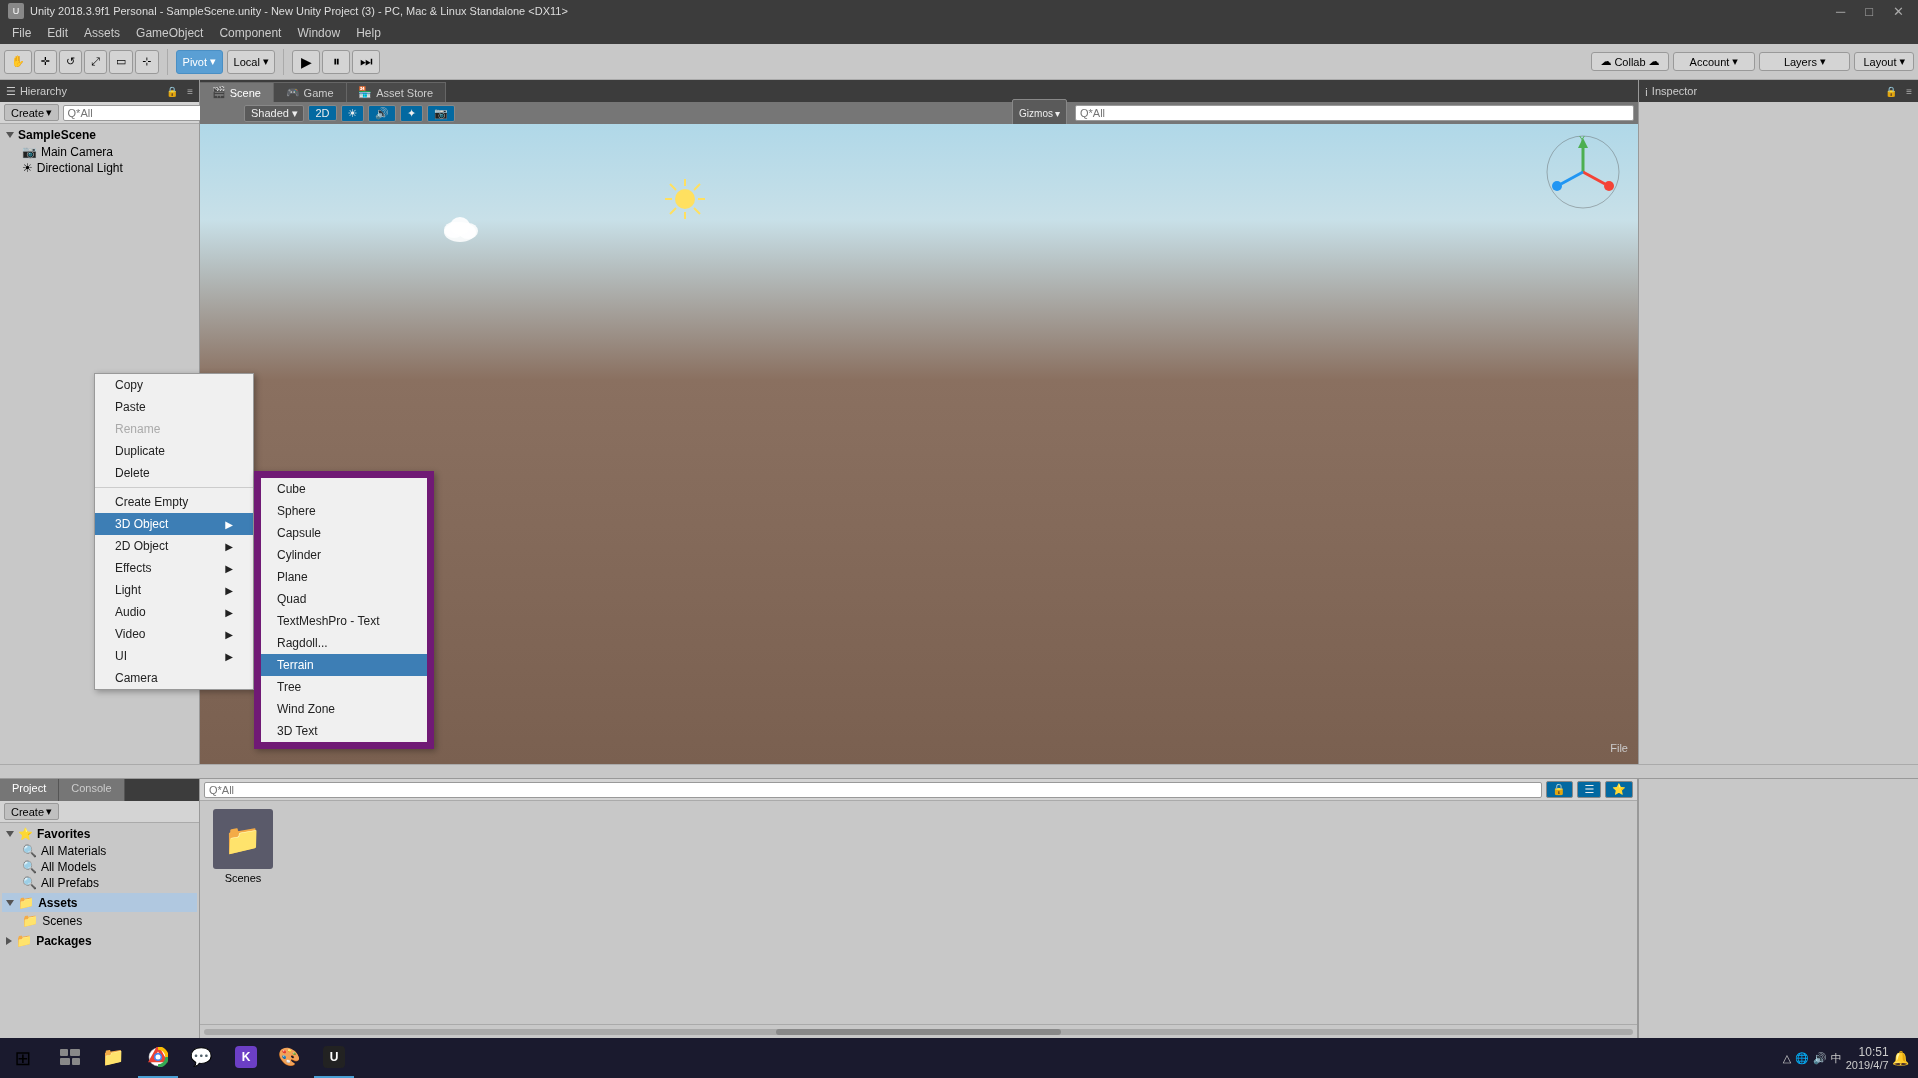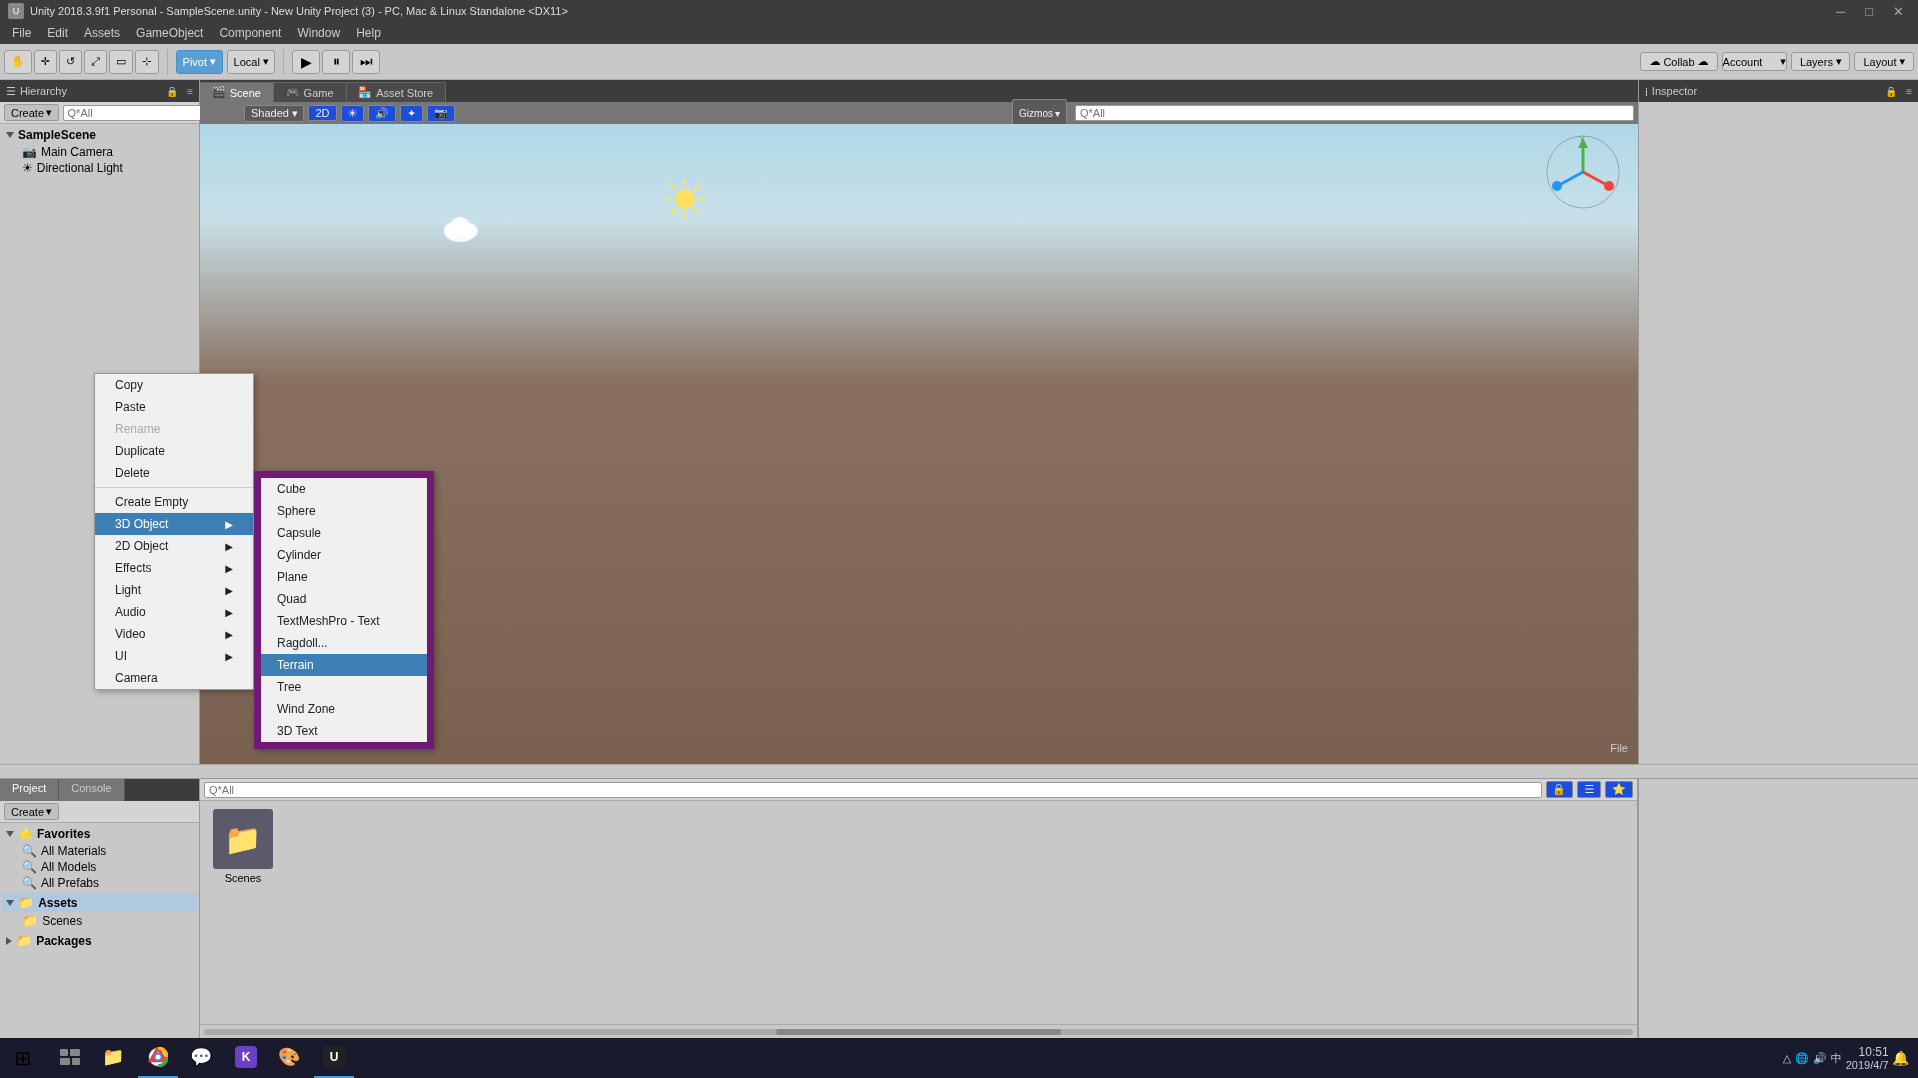--- a/index.html
+++ b/index.html
@@ -31,22 +31,22 @@
     .toolbar-btn {
       height: 24px; padding: 0 6px; background: #d4d4d4; border: 1px solid #999;
       border-radius: 3px; cursor: pointer; font-size: 11px; display: flex; align-items: center; gap: 3px;
     }
     .toolbar-divider { width: 1px; height: 26px; background: #aaa; margin: 0 4px; }
     .toolbar-group { display: flex; gap: 2px; }
     .pivot-btn { background: #5a9fd4; color: white; border: 1px solid #4a8fc4; }
     .local-btn { background: #d4d4d4; border: 1px solid #999; }
     .play-btn { width: 28px; height: 24px; background: #d4d4d4; border: 1px solid #999; border-radius: 3px; cursor: pointer; display: flex; align-items: center; justify-content: center; font-size: 14px; }
     .collab-btn { background: #d4d4d4; border: 1px solid #999; border-radius: 3px; padding: 2px 8px; cursor: pointer; font-size: 11px; display: flex; align-items: center; gap: 3px; }
-    .account-btn { background: #d4d4d4; border: 1px solid #999; border-radius: 3px; padding: 2px 0; cursor: pointer; font-size: 11px; display: flex; align-items: center; gap: 18px; }
-    .layers-btn { background: #d4d4d4; border: 1px solid #999; border-radius: 3px; padding: 2px 8px; cursor: pointer; font-size: 11px; display: flex; align-items: center; gap: 3px; text-align: center; }
+    .account-btn { background: #d4d4d4; border: 1px solid #999; border-radius: 3px; padding: 2px 16px; cursor: pointer; font-size: 11px; display: flex; align-items: center; gap: 3px; }
+    .layers-btn { background: #d4d4d4; border: 1px solid #999; border-radius: 3px; padding: 2px 24px; cursor: pointer; font-size: 11px; display: flex; align-items: center; gap: 3px; text-align: center; }
     .layout-btn { background: #d4d4d4; border: 1px solid #999; border-radius: 3px; padding: 2px 8px; cursor: pointer; font-size: 11px; display: flex; align-items: center; gap: 3px; }
     .toolbar-right { margin-left: auto; display: flex; gap: 4px; align-items: center; }
 
     
     #main-layout {
       width: 100%; height: calc(100% - 22px - 22px - 36px - 40px);
       display: flex;
     }
 
     
@@ -109,21 +109,21 @@
       background: #4a4a4a; border-top: 1px solid #666; border-right: 1px solid #666;
       display: flex; align-items: center; gap: 4px;
     }
     .scene-toolbar {
       height: 22px; background: #767676; display: flex; align-items: center; padding: 0 4px; gap: 4px;
     }
     .scene-dropdown {
       padding: 1px 6px; background: #5a5a5a; border: 1px solid #888; color: #eee;
       font-size: 11px; border-radius: 2px; cursor: pointer; display: flex; align-items: center; gap: 3px; margin-left: 40px;
     }
-    .scene-btn { padding: 1px 6px; background: #1d4ed8; border: 1px solid #888; color: #eee; font-size: 11px; border-radius: 2px; cursor: pointer; }
+    .scene-btn { padding: 1px 6px; background: #0369a1; border: 1px solid #888; color: #eee; font-size: 11px; border-radius: 2px; cursor: pointer; }
     #scene-viewport {
       flex: 1; background: linear-gradient(to bottom, #b0d8e8 0%, #c8e0e8 15%, #8a7060 40%, #7a6050 100%);
       position: relative; overflow: hidden;
     }
     .persp-label { position: absolute; bottom: 10px; right: 10px; color: #ccc; font-size: 11px; }
     .gizmos-btn {
       padding: 8px 6px; background: #5a5a5a; border: 1px solid #888; color: #eee;
       font-size: 10px; border-radius: 2px; cursor: pointer; display: flex; align-items: center; gap: 2px;
     }
 

